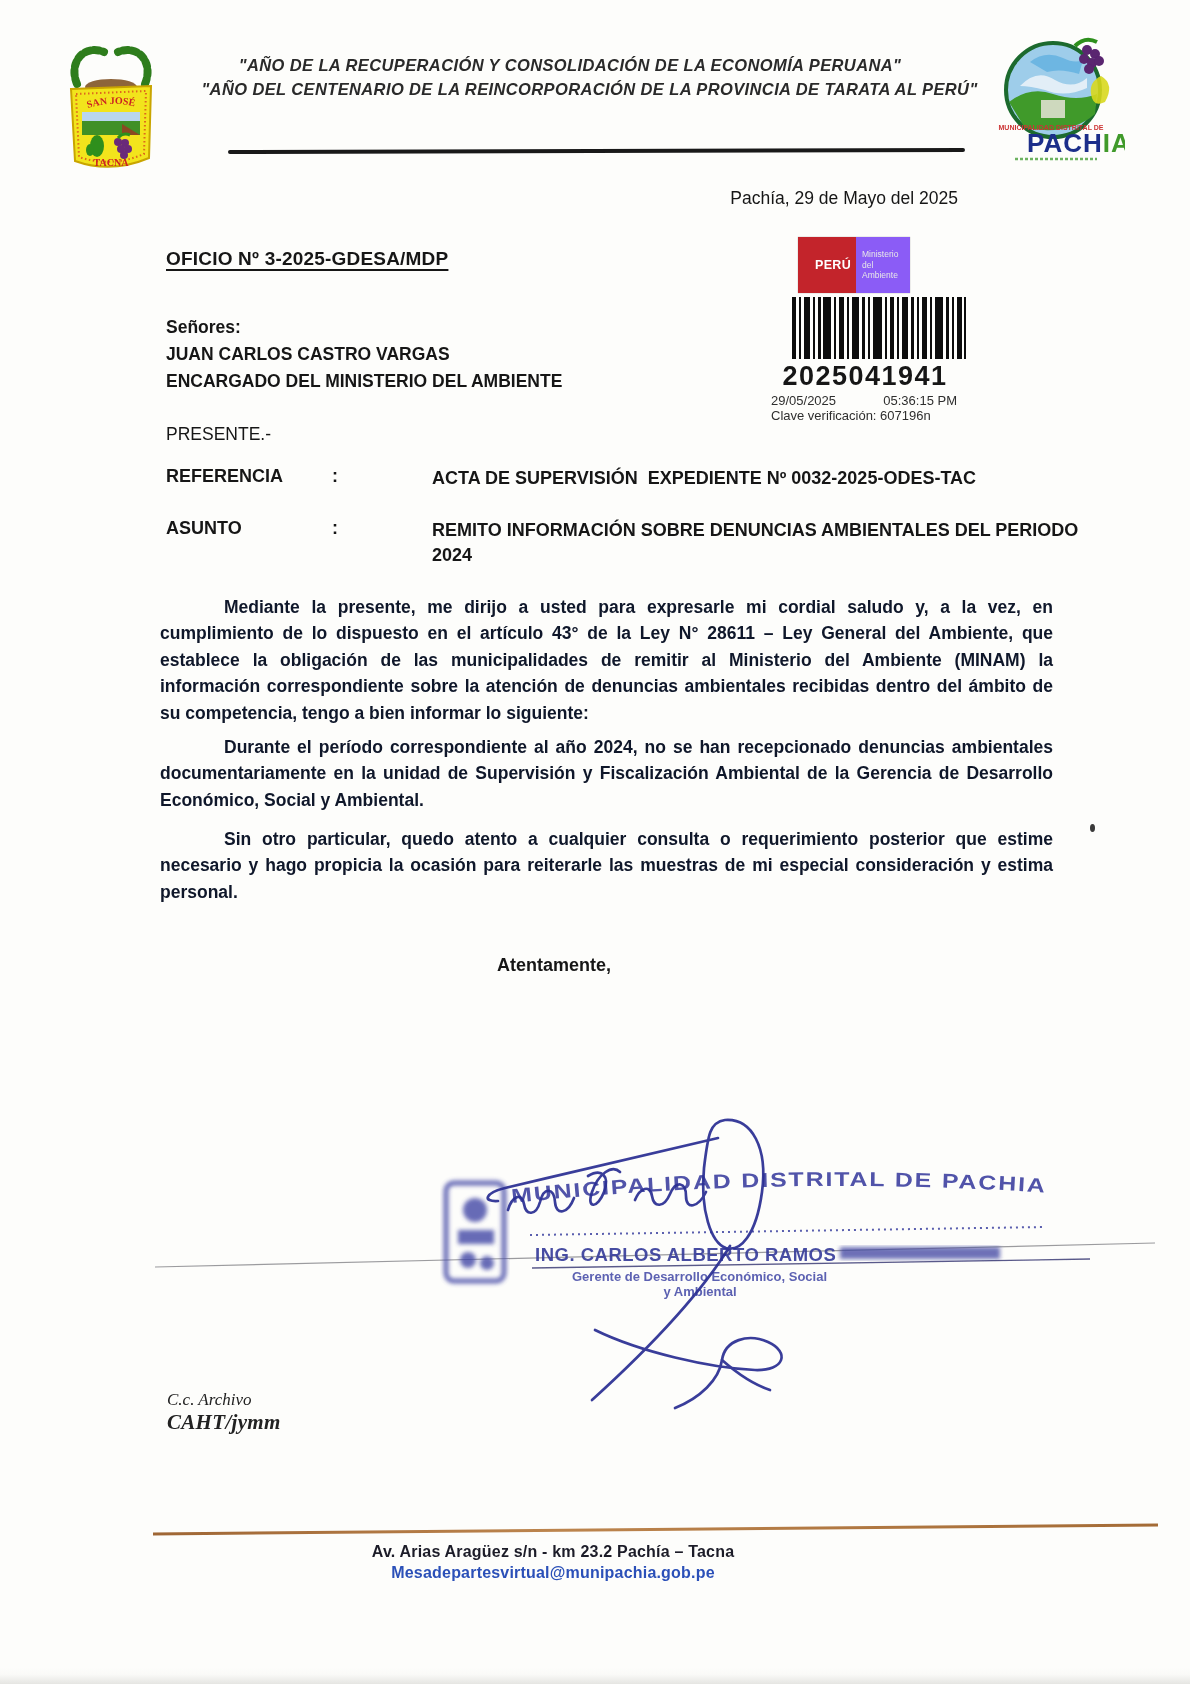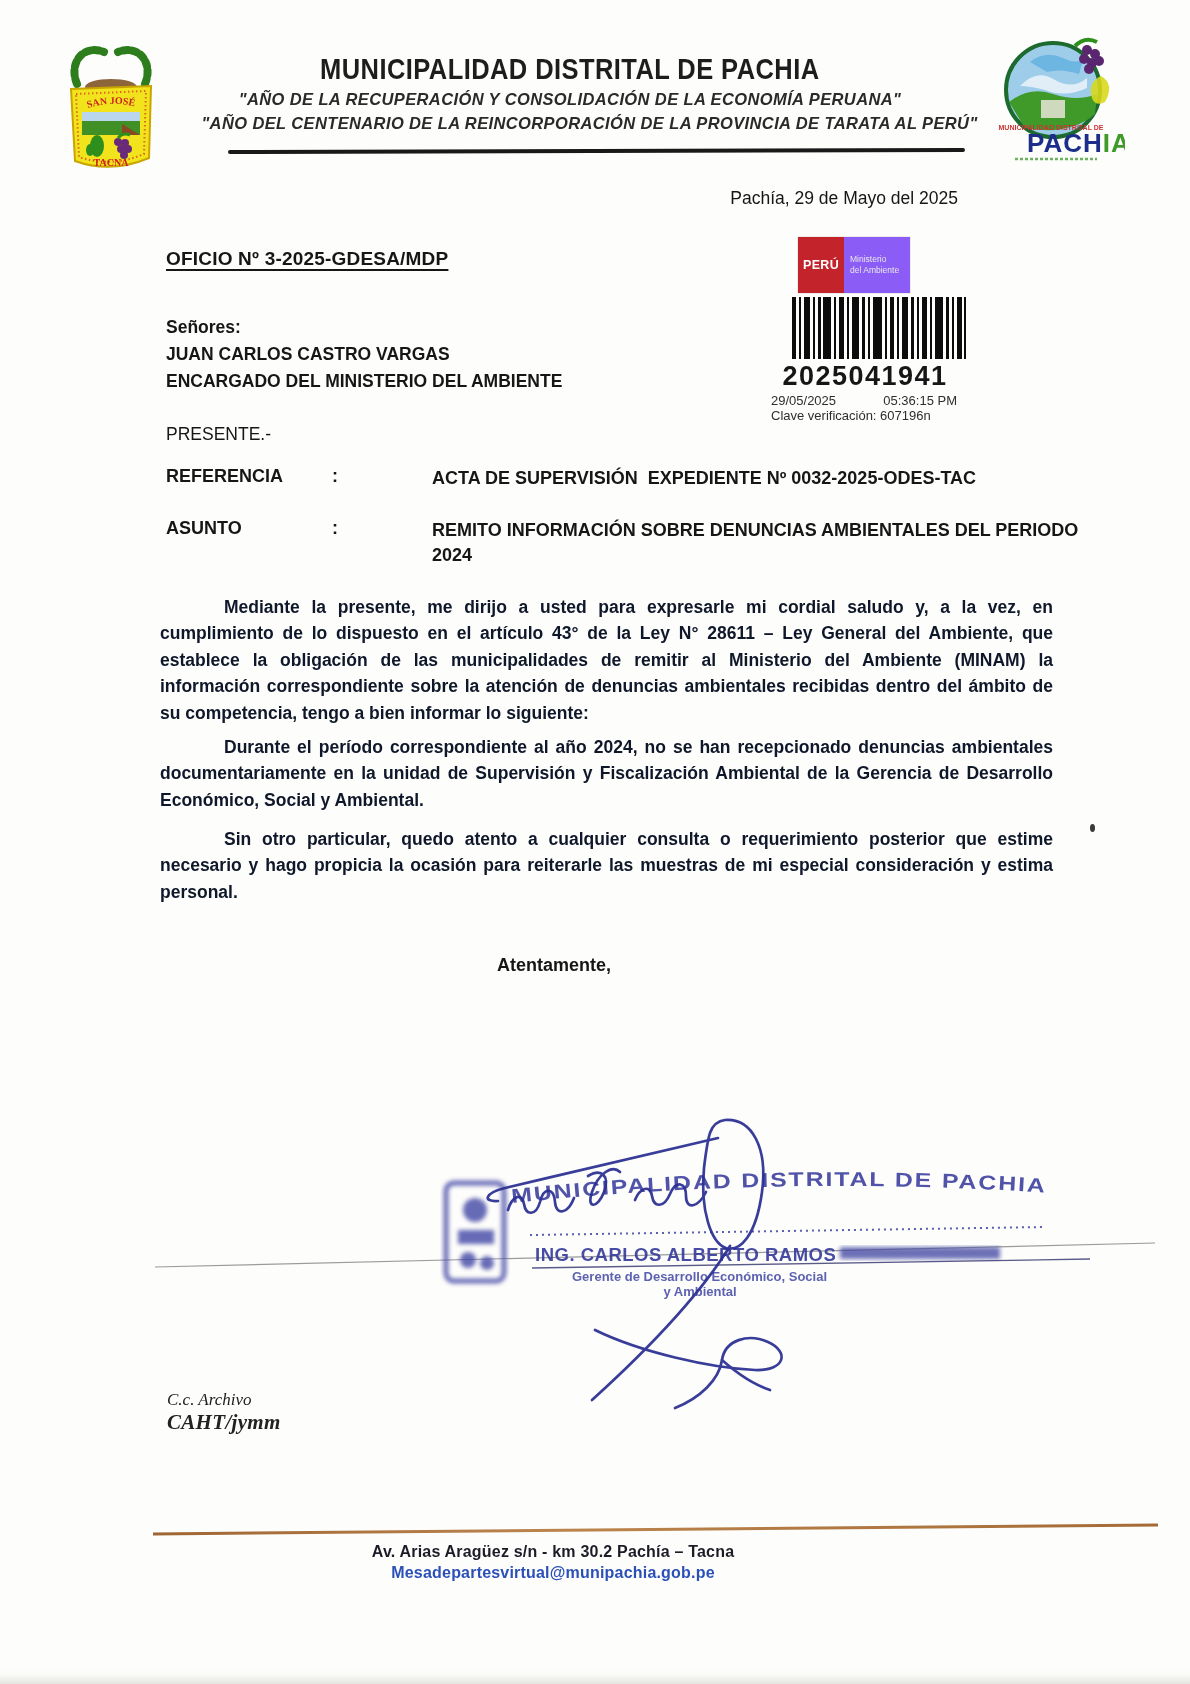--- a/index.html
+++ b/index.html
@@ -15,21 +15,21 @@
   .hdr-motto{margin-top:4px;font-size:17px;font-style:italic;font-weight:600;
     letter-spacing:.4px;color:#2a2a2a;white-space:nowrap;transform:scaleX(.97);transform-origin:center;}
   .hdr-rule{position:absolute;left:228px;top:149px;width:737px;height:4px;background:#191919;
     transform:rotate(-.15deg);border-radius:2px;}
   .seal,.logo{position:absolute;}
   
   .dateline{position:absolute;right:232px;top:188px;font-size:17.5px;font-weight:500;white-space:nowrap;margin-left:8px;}
   .stamp{position:absolute;left:765px;top:237px;width:200px;}
   .stamp-banner{display:flex;width:112px;height:56px;margin-left:33px;box-shadow:0 0 1px rgba(0,0,0,.4);}
   .stamp-red{width:46px;background:#c3242b;color:#fff;display:flex;align-items:center;justify-content:center;
-    font-size:12.5px;font-weight:700;letter-spacing:.3px;}
+    font-size:12.5px;font-weight:700;letter-spacing:.3px;padding-left:12px;}
   .stamp-gray{flex:1;background:#8b5cf6;color:#e8e8e8;font-size:8.5px;line-height:1.25;
     display:flex;flex-direction:column;justify-content:center;padding-left:6px;}
   .barcode{margin:4px 0 0 27px;display:block;}
   .stamp-number{margin-top:2px;text-align:center;font-size:27px;font-weight:700;letter-spacing:1.5px;
     font-family:"Liberation Sans",sans-serif;}
   .stamp-datetime{display:flex;justify-content:space-between;width:186px;margin:1px 0 0 6px;
     font-size:13px;color:#2e2e2e;}
   .stamp-verif{margin:0 0 0 6px;font-size:13px;color:#2e2e2e;}
   
   .oficio{position:absolute;left:166px;top:248px;font-size:19px;font-weight:700;letter-spacing:.2px;
@@ -115,21 +115,20 @@
       <path d="M126,48 q14,8 4,26 q-12,6 -14,-8 q-2,-12 10,-18" fill="#d8d81e" opacity=".9"></path>
       <text x="76" y="102" text-anchor="middle" font-size="7" font-weight="700" fill="#c33">MUNICIPALIDAD DISTRITAL DE</text>
       <text x="52" y="124" font-size="26" font-weight="800" fill="#1b2f8a" letter-spacing="1" font-family="Liberation Sans,sans-serif" text-anchor="start">
         <tspan>PACH</tspan><tspan fill="#3f9a2c">IA</tspan>
       </text>
       <line x1="40" y1="131" x2="122" y2="131" stroke="#3f9a2c" stroke-width="2.5" stroke-dasharray="3,2" opacity=".75"></line>
     </g>
   </svg>
 
   <div class="hdr-text">
-    <div><span class="hdr-title">MUNICIPALIDAD DISTRITAL DE PACHIA</span></div>
     <div class="hdr-motto">"AÑO DE LA RECUPERACIÓN Y CONSOLIDACIÓN DE LA ECONOMÍA PERUANA"</div>
     <div class="hdr-motto">"AÑO DEL CENTENARIO DE LA REINCORPORACIÓN DE LA PROVINCIA DE TARATA AL PERÚ"</div>
   </div>
   <div class="hdr-rule"></div>
 
   <div class="dateline">Pachía, 29 de Mayo del 2025</div>
 
   <div class="stamp">
     <div class="stamp-banner">
       <div class="stamp-red">PERÚ</div>
@@ -250,19 +249,19 @@
     </g>
   </svg>
 
   <div class="ccblock">
     <div class="cc1">C.c. Archivo</div>
     <div class="cc2">CAHT/jymm</div>
   </div>
 
   <div class="footer-rule"></div>
   <div class="footer">
-    <div class="footer-addr">Av. Arias Aragüez s/n - km 30.2 Pachía – Tacna</div>
+    <div class="footer-addr">Av. Arias Aragüez s/n - km 23.2 Pachía – Tacna</div>
     <div class="footer-mail">Mesadepartesvirtual@munipachia.gob.pe</div>
   </div>
 
   <div class="speck" style="left:1090px;top:824px;width:5px;height:8px;"></div>
   <div class="bottom-shade"></div>
 </div>
 
 </body></html>

